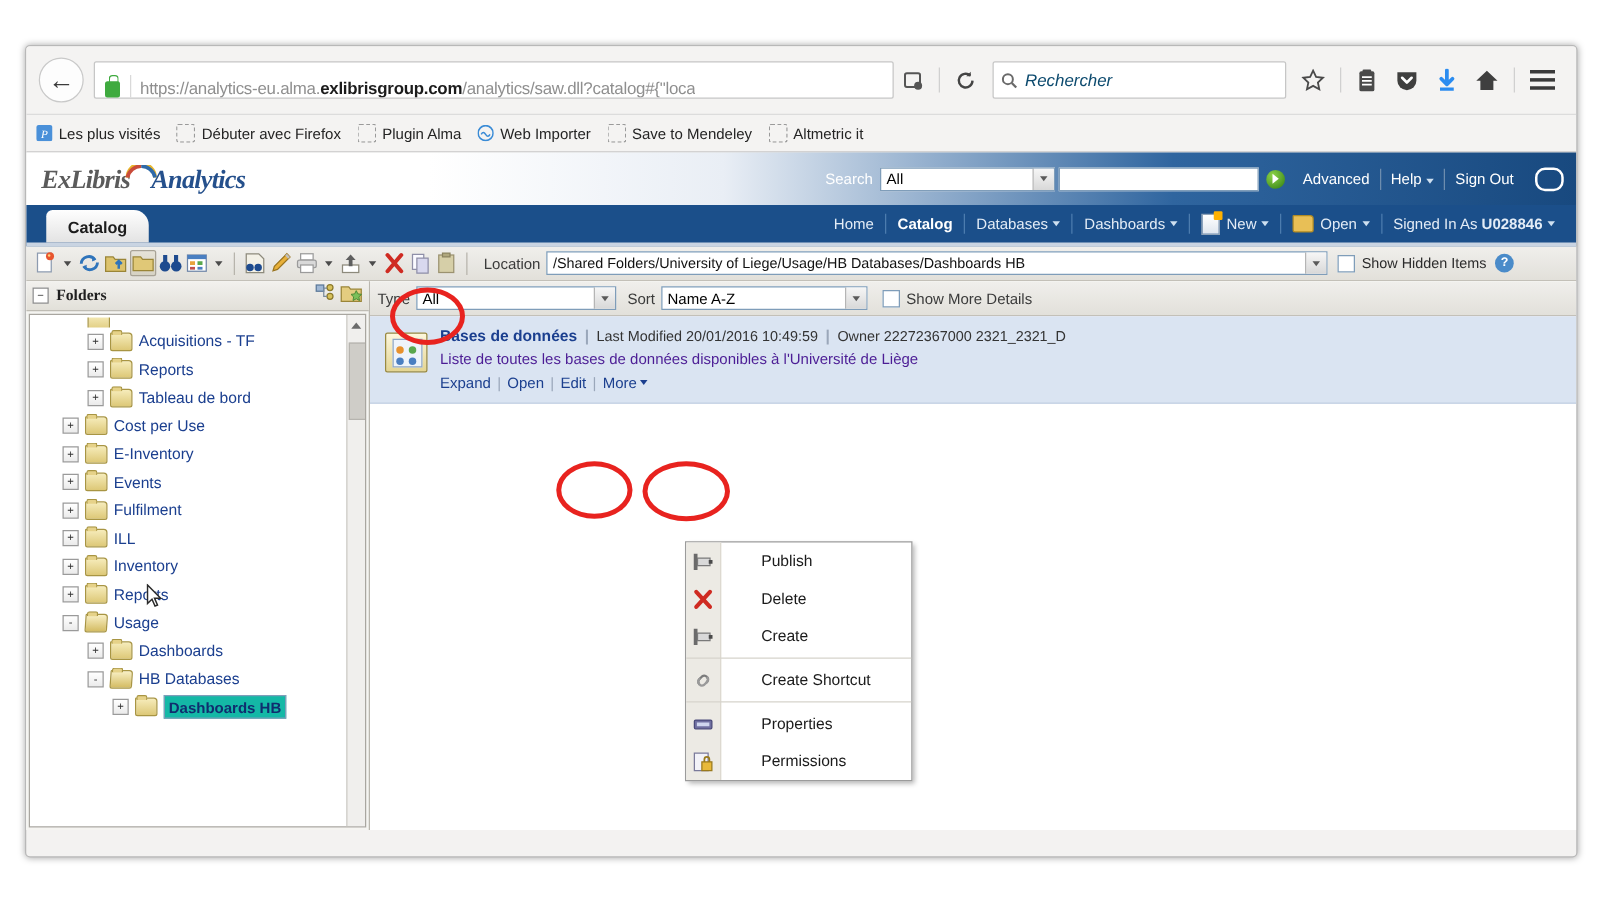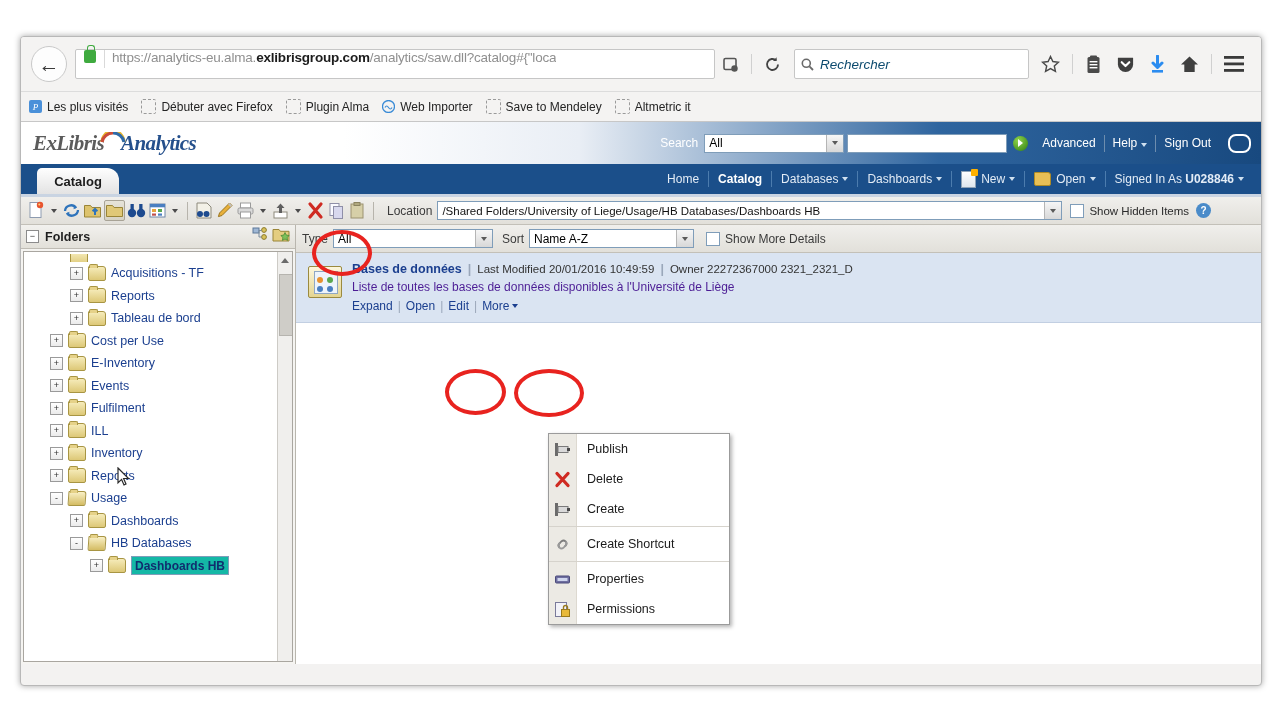--- a/index.html
+++ b/index.html
@@ -25,21 +25,21 @@
   .navbar{
     height:55px;background:#f4f3f2;display:flex;align-items:center;
     padding:0 10px;box-sizing:border-box;border-bottom:1px solid #dcdcdc;
   }
   .backbtn{
     width:34px;height:34px;border-radius:50%;border:1px solid #c9c9c9;
     background:#fdfdfd;display:flex;align-items:center;justify-content:center;
     font-size:21px;color:#3b3b3b;flex:0 0 auto;margin-right:8px;line-height:1;
   }
   .urlbox{
-    flex:1 1 auto;display:flex;align-items:flex-start;height:30px;background:#fff;
+    flex:1 1 auto;display:flex;align-items:flex-end;height:30px;background:#fff;
     border:1px solid #c6c6c6;border-radius:2px;padding:0 4px;box-sizing:border-box;
     max-width:640px;
   }
   .lock{width:12px;height:13px;background:#3faa3f;border-radius:2px;position:relative;margin:0 8px 0 4px;flex:0 0 auto;}
   .lock:before{content:"";position:absolute;left:3px;top:-5px;width:6px;height:6px;border:1.6px solid #3faa3f;border-bottom:none;border-radius:3px 3px 0 0;}
   .urlsep{width:1px;height:18px;background:#d9d9d9;margin-right:7px;}
   .urltext{font-size:13.5px;color:#8f8f8f;white-space:nowrap;overflow:hidden;letter-spacing:-.2px;}
   .urltext b{color:#1c1c1c;font-weight:bold;}
   .navicon{flex:0 0 auto;margin:0 7px;color:#4d4d4d;display:flex;align-items:center;justify-content:center;}
   .searchbox{
@@ -134,21 +134,21 @@
     box-sizing:border-box;display:flex;flex-direction:column;
   }
   .sbhead{
     height:24px;background:linear-gradient(#f2f1ee,#e2e0d9);border-bottom:1px solid #bfbcb4;
     display:flex;align-items:center;padding:0 5px;box-sizing:border-box;
   }
   .sbhead .minus{
     width:11px;height:11px;border:1px solid #8b8b8b;background:#fff;font-size:9px;line-height:9px;
     display:flex;align-items:center;justify-content:center;color:#333;margin-right:6px;flex:0 0 auto;
   }
-  .sbtitle{font-size:12.5px;font-weight:bold;color:#1f1f1f;}
+  .sbtitle{font-size:12.5px;font-weight:bold;color:#1f1f1f;font-family:Liberation Serif, serif;}
   .sbhead .sbico{margin-left:auto;display:flex;align-items:center;gap:3px;}
   .tree{
     flex:1 1 auto;background:#fff;border:1px solid #a9a6a0;margin:2px;overflow:hidden;position:relative;
   }
   .treescroll{position:absolute;right:0;top:0;width:14px;height:100%;background:#f0efed;border-left:1px solid #cdcbc6;}
   .treescroll .up{width:0;height:0;border-left:4px solid transparent;border-right:4px solid transparent;border-bottom:5px solid #6b6b6b;margin:6px auto 0;}
   .treescroll .thumb{position:absolute;top:22px;left:1px;width:12px;height:60px;background:#cfcdc8;border:1px solid #b6b4af;}
   .trow{display:flex;align-items:center;height:22.5px;font-size:12.5px;color:#1b3f8f;white-space:nowrap;padding-left:4px;}
   .plus{
     width:11px;height:11px;border:1px solid #9a9a9a;background:linear-gradient(#fff,#ebebeb);
@@ -184,21 +184,21 @@
   .itemlinks{font-size:12px;color:#1b3f8f;margin-top:5px;display:flex;align-items:center;}
   .itemlinks .lk{margin-right:0;}
   .itemlinks .dv{color:#9aa7ba;margin:0 5px;}
 
   
   .menu{
     position:absolute;left:527px;top:396px;width:180px;background:#fff;
     border:1px solid #9b9b9b;box-shadow:2px 2px 4px rgba(0,0,0,.3);z-index:40;
   }
   .menu .strip{position:absolute;left:0;top:0;width:27px;height:100%;background:#eceae4;border-right:1px solid #ddd9d0;}
-  .mi{position:relative;height:30px;display:flex;align-items:center;font-size:12.5px;color:#1b1b1b;padding-left:38px;box-sizing:border-box;z-index:2;}
+  .mi{position:relative;height:30px;display:flex;align-items:center;font-size:12.5px;color:#1b1b1b;padding-left:60px;box-sizing:border-box;z-index:2;}
   .mi .mico{position:absolute;left:5px;top:7px;width:17px;height:17px;}
   .msep{height:1px;background:#d6d3cc;margin:2px 0;position:relative;z-index:2;}
 
   
   .redcirc{position:absolute;border:4px solid #e8231f;border-radius:50%;z-index:60;pointer-events:none;}
 
   .cursor{position:absolute;z-index:30;}
 </style>
 </head>
 <body>

